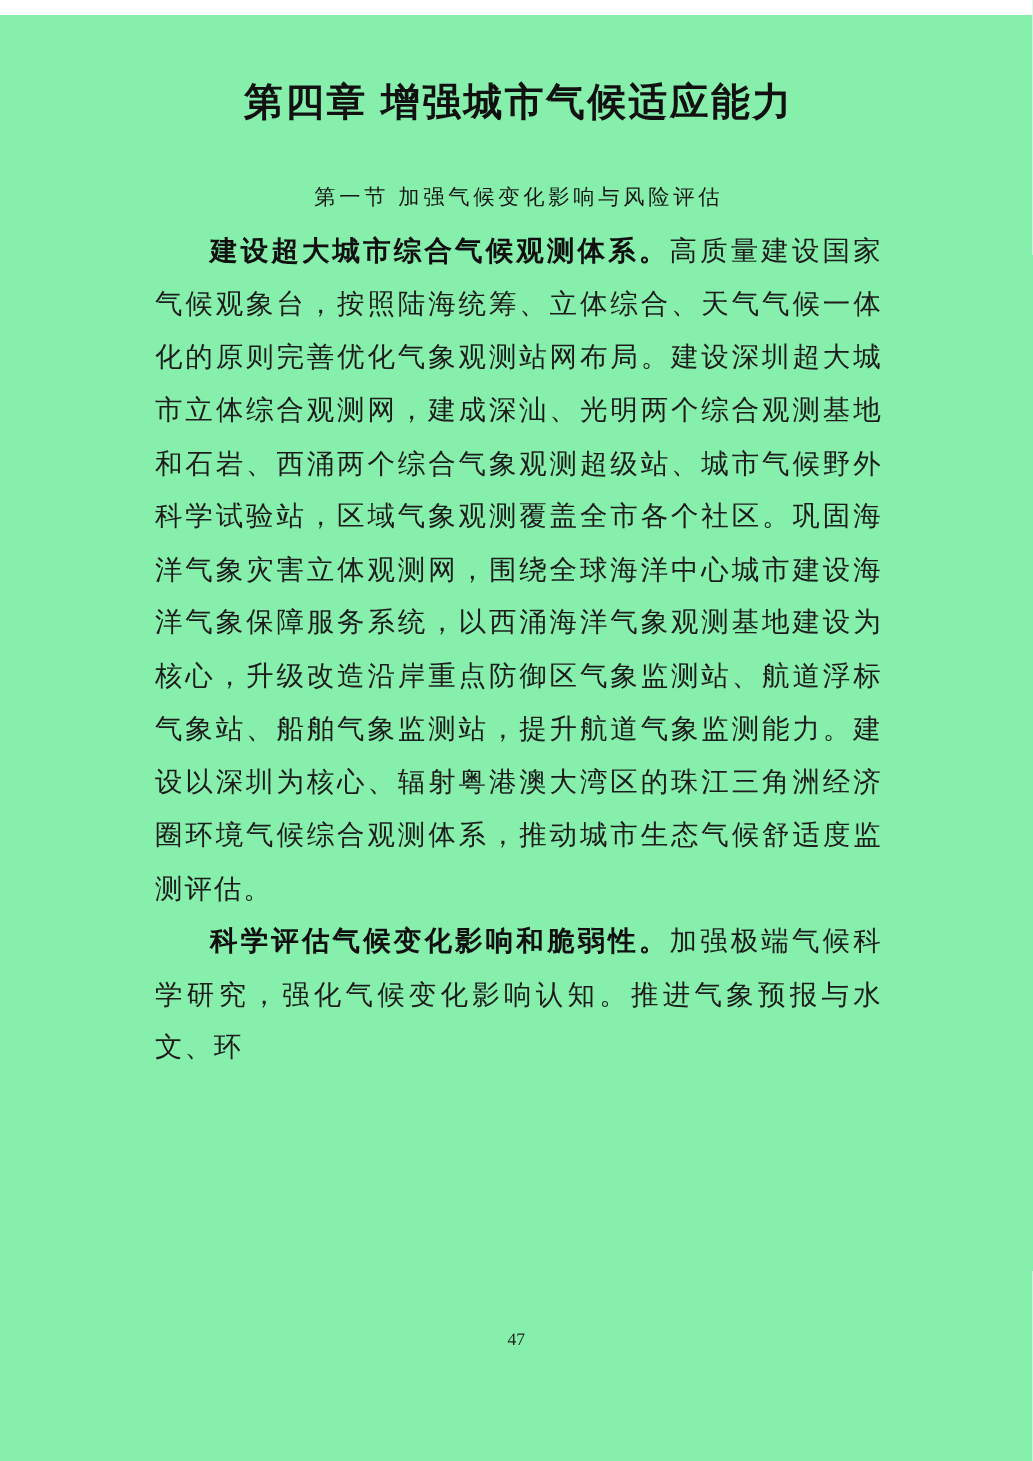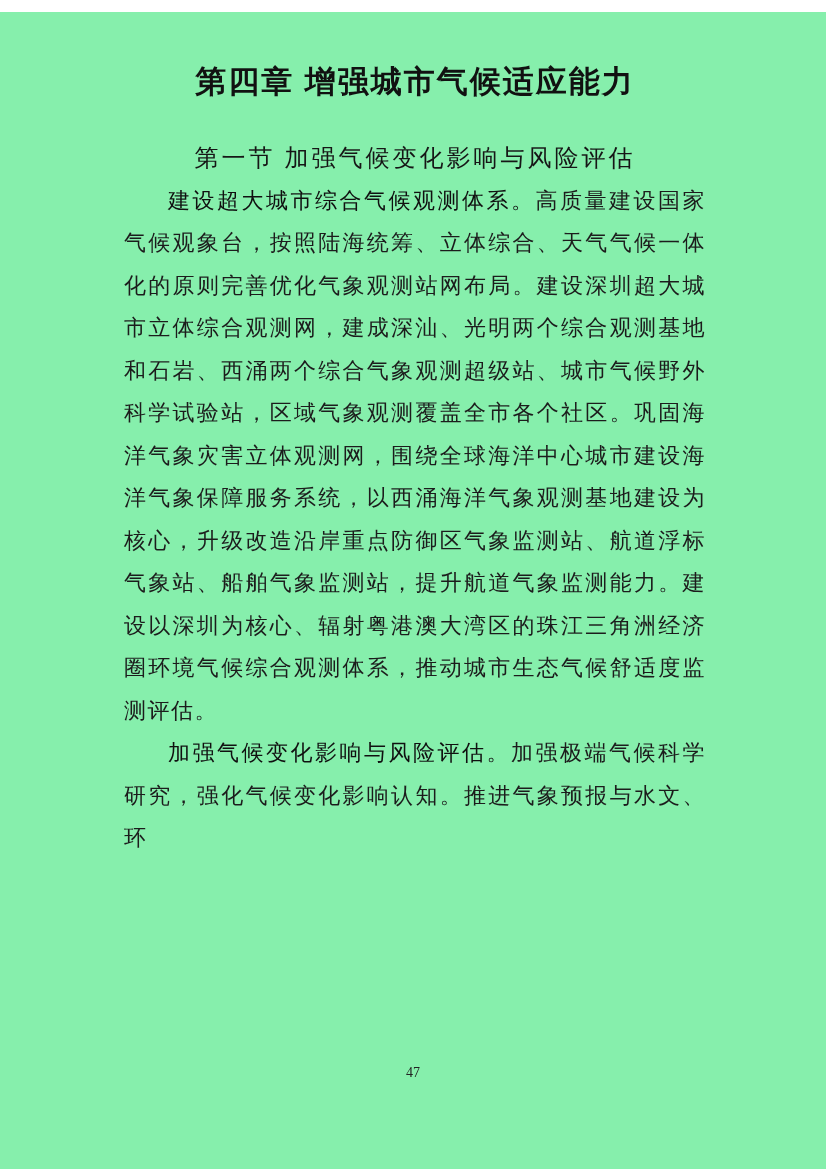--- a/index.html
+++ b/index.html
@@ -38,29 +38,29 @@
     text-indent: 2em;
     color: #1c1c1c;
   }
   .para.intro {
     margin-top: 52px;
   }
   .section-title {
     margin: 34px 0 0 0;
     font-family: "Liberation Serif", serif;
     font-weight: 400;
-    font-size: 24px;
+    font-size: 17px;
     line-height: 42.5px;
     text-align: center;
     letter-spacing: 3px;
     color: #161616;
   }
   .lead {
     font-family: "Liberation Sans", sans-serif;
-    font-weight: 400;
+    font-weight: 700;
     letter-spacing: 1.5px;
     color: #101010;
   }
   .page-number {
     position: absolute;
     bottom: 100px;
     left: 0;
     right: 0;
     text-align: center;
     font-family: "Liberation Serif", serif;
@@ -76,18 +76,18 @@
   <h1 class="chapter-title">第四章 增强城市气候适应能力</h1>
 
 
   <h2 class="section-title">第一节 加强气候变化影响与风险评估</h2>
 
   <p class="para">
     <strong class="lead">建设超大城市综合气候观测体系。</strong><span>高质量建设国家气候观象台，按照陆海统筹、立体综合、天气气候一体化的原则完善优化气象观测站网布局。建设深圳超大城市立体综合观测网，建成深汕、光明两个综合观测基地和石岩、西涌两个综合气象观测超级站、城市气候野外科学试验站，区域气象观测覆盖全市各个社区。巩固海洋气象灾害立体观测网，围绕全球海洋中心城市建设海洋气象保障服务系统，以西涌海洋气象观测基地建设为核心，升级改造沿岸重点防御区气象监测站、航道浮标气象站、船舶气象监测站，提升航道气象监测能力。建设以深圳为核心、辐射粤港澳大湾区的珠江三角洲经济圈环境气候综合观测体系，推动城市生态气候舒适度监测评估。</span>
   </p>
 
   <p class="para">
-    <strong class="lead">加强气候变化影响与风险评估。</strong><span>加强极端气候科学研究，强化气候变化影响认知。推进气象预报与水文、环</span>
+    <strong class="lead">科学评估气候变化影响和脆弱性。</strong><span>加强极端气候科学研究，强化气候变化影响认知。推进气象预报与水文、环</span>
   </p>
 
   <div class="page-number">47</div>
 
 </div>
 
 </body></html>

